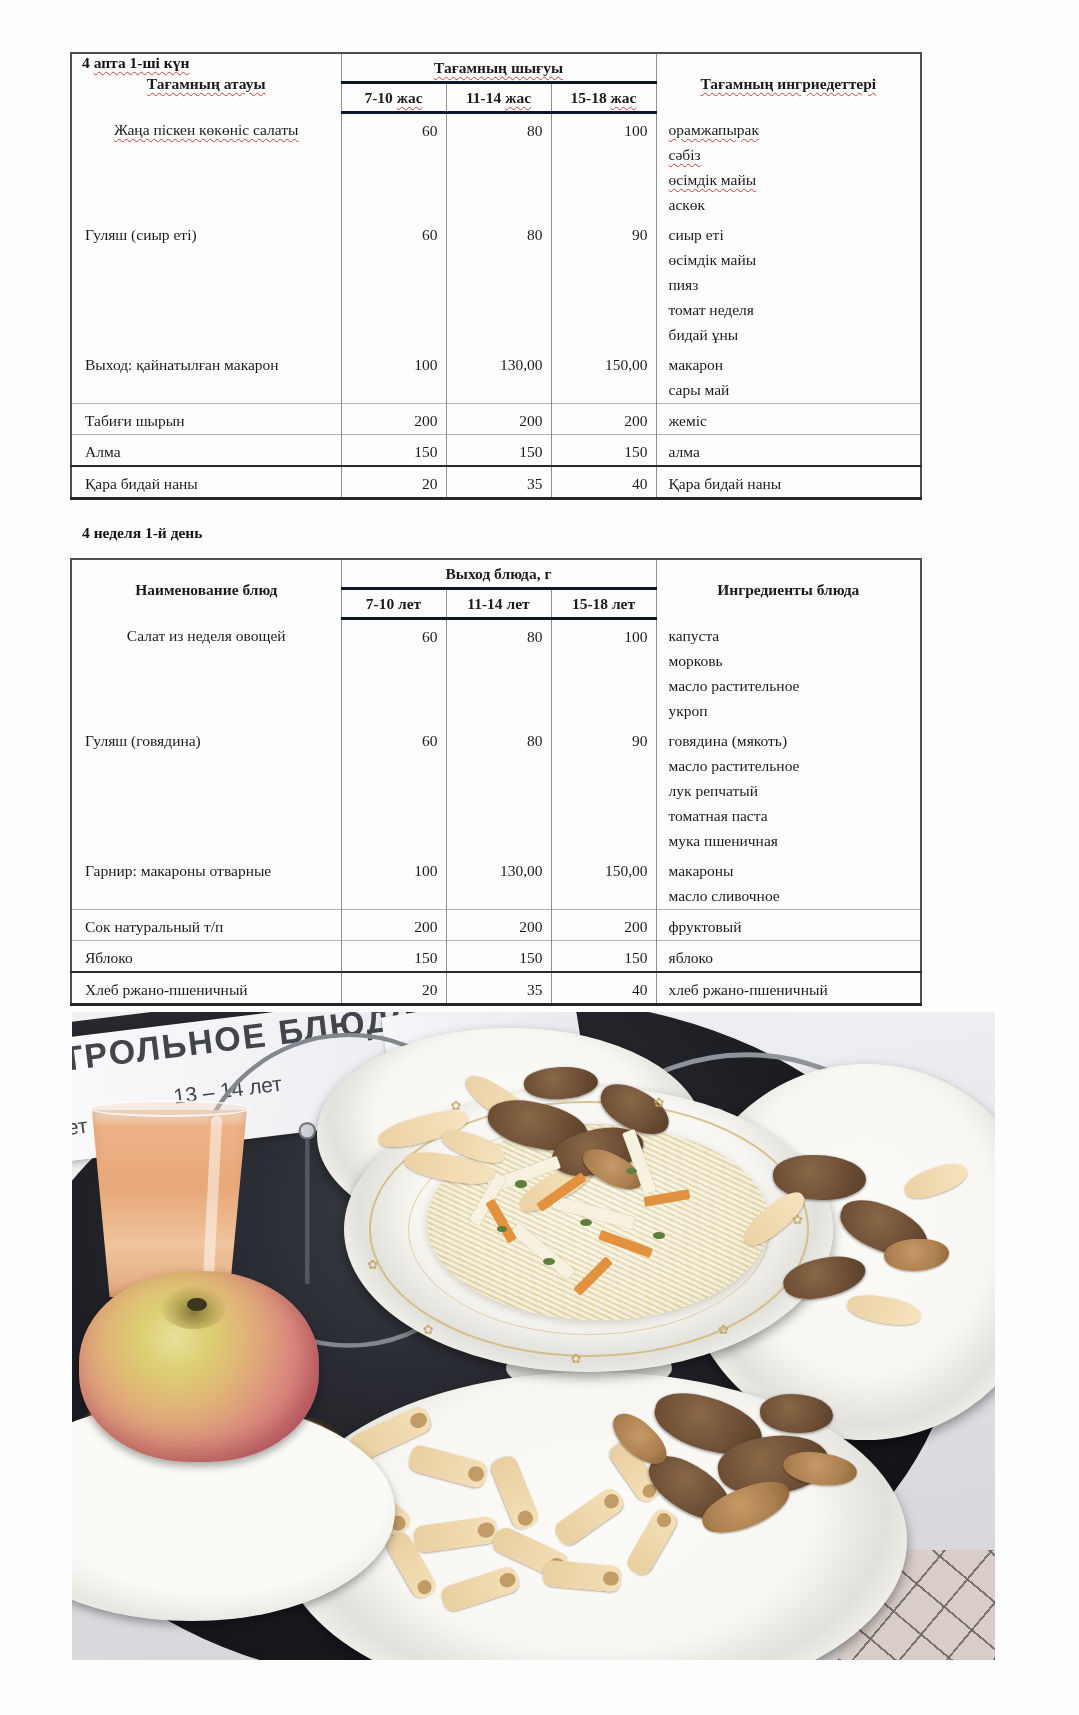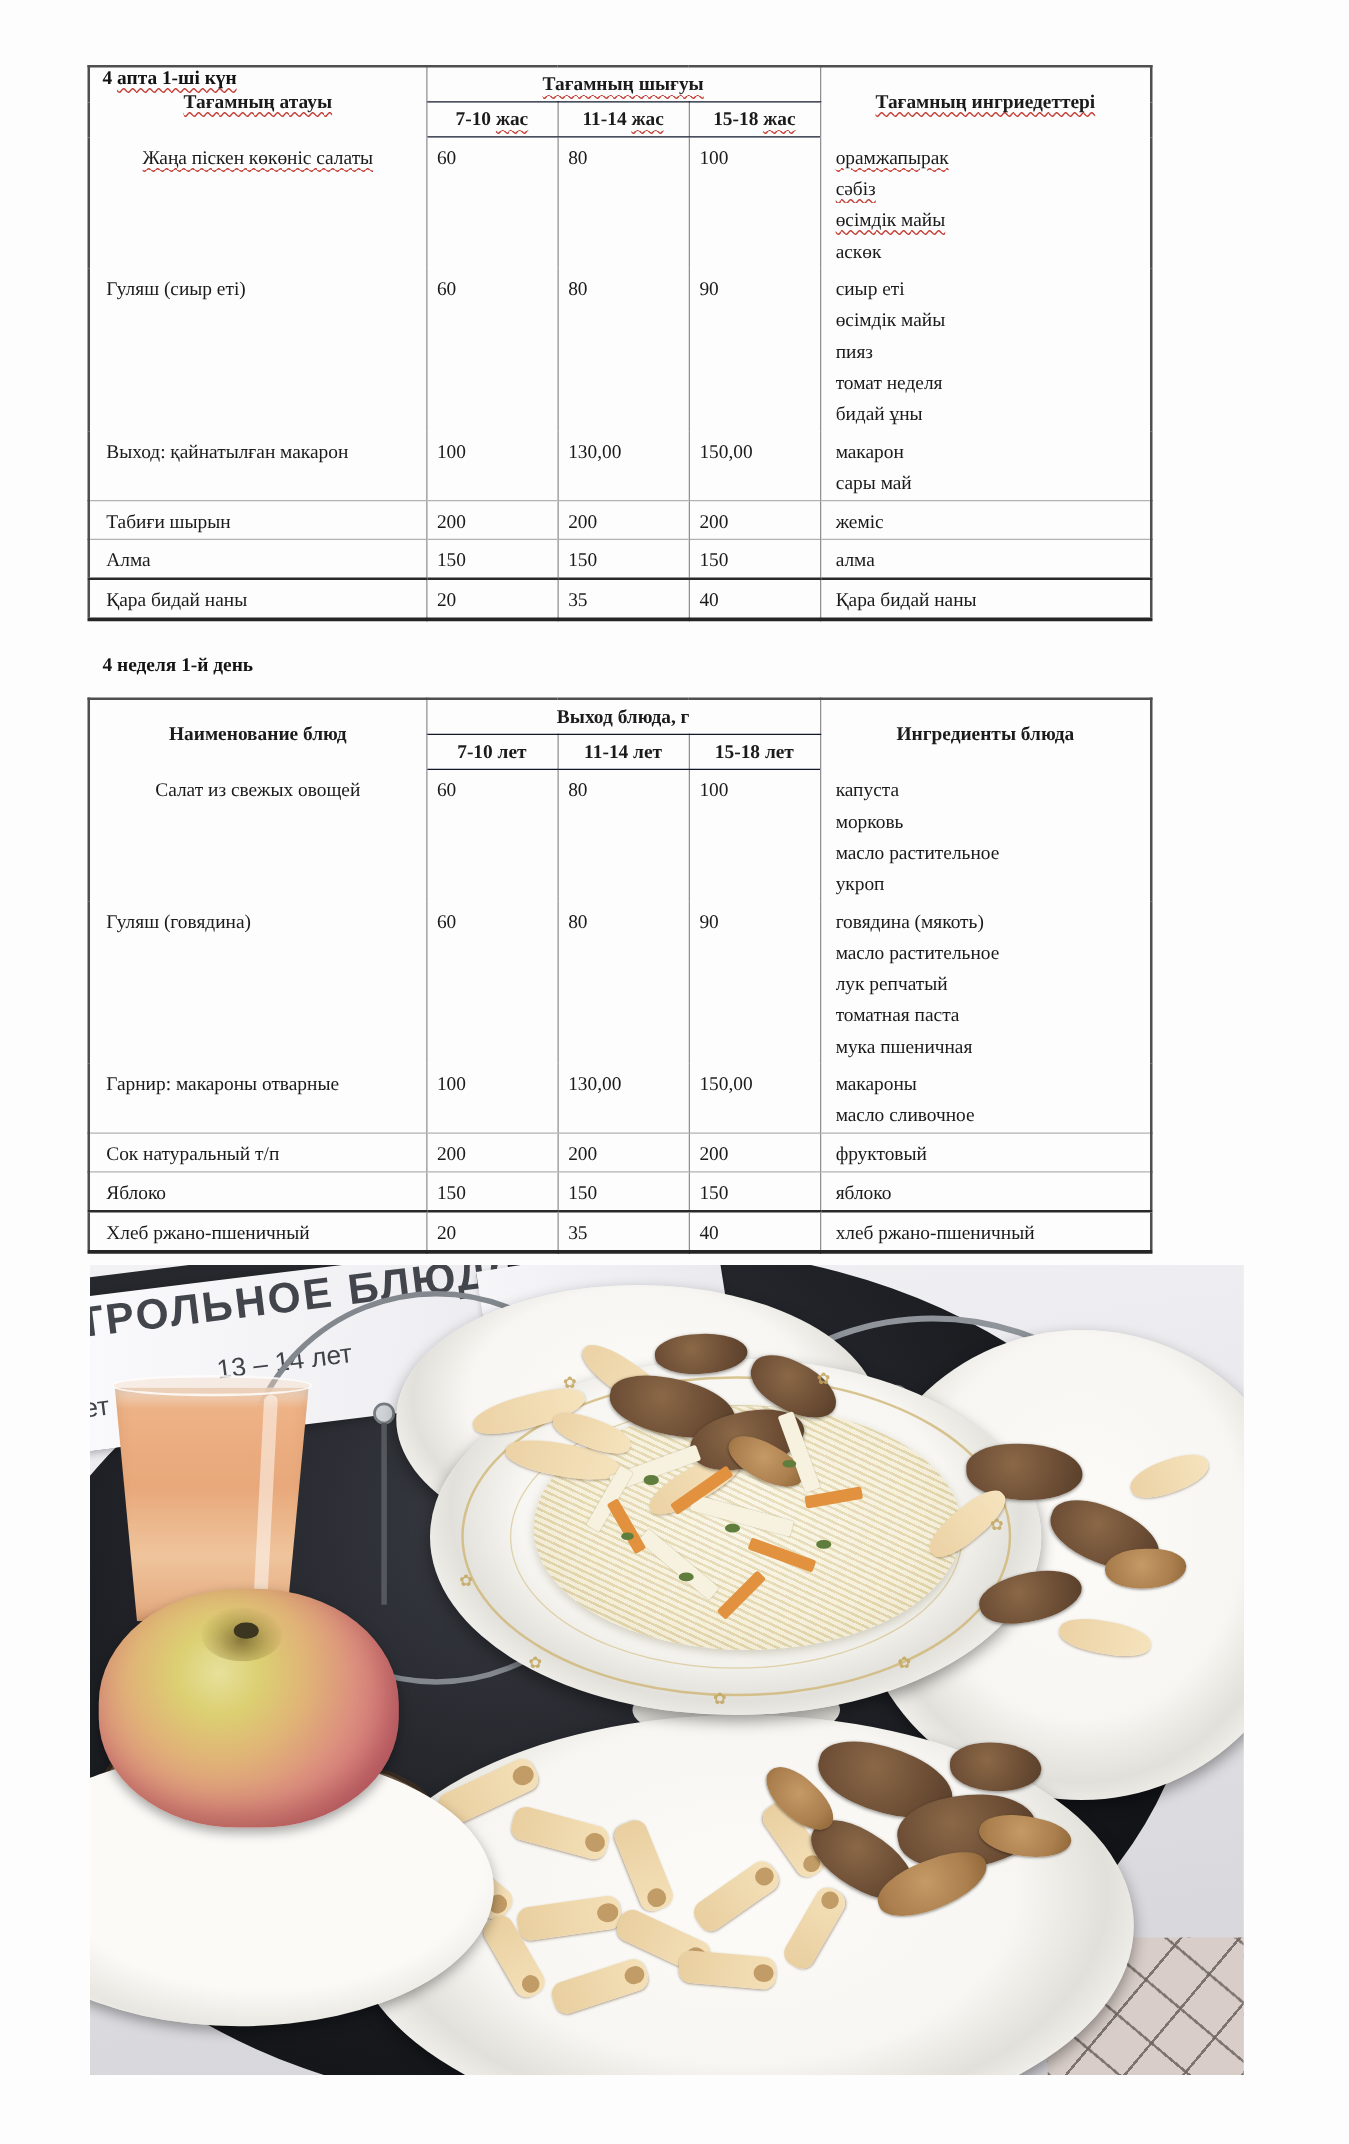--- a/index.html
+++ b/index.html
@@ -18,25 +18,25 @@
   
   table.menu { position:absolute; left:70px; width:850px; table-layout:fixed;
                border-collapse:collapse; font-size:15.5px; line-height:25px;
                border:2px solid #4f4f4f; border-bottom:3px solid #262626; }
   #table-kk { top:52px; }
   #table-ru { top:558px; }
   .menu th, .menu td { border-left:1px solid #909090; border-right:1px solid #909090;
                        vertical-align:top; font-weight:normal; }
   .menu th { font-weight:bold; text-align:center; padding:1px 4px; }
   .menu .dish-h, .menu .ing-h { vertical-align:middle; }
-  .menu .out-h, .menu .age-h { border-bottom:1px solid #0f172a; }
+  .menu .out-h, .menu .age-h { border-bottom:3px solid #0f172a; }
   .menu td { padding:4px 8px 1px 8px; }
   .menu td.dish { padding-left:13px; }
   .menu td.dish.ctr { text-align:center; padding-left:8px; }
-  .menu td.num { text-align:left; }
+  .menu td.num { text-align:right; }
   .menu td.ing { padding-left:12px; }
   .menu .ing-line { line-height:25px; min-height:25px; }
   .menu tr.sep-l > td { border-top:1px solid #b2b2b2; }
   .menu tr.sep-d > td { border-top:2px solid #2a2a2a;margin-left:24px; }
 
   
   .photo { position:absolute; left:72px; top:1012px; width:923px; height:648px; overflow:hidden;
            background:linear-gradient(172deg,#f2f2f5 0%,#e9e9ed 35%,#dedee2 65%,#d3d3d8 100%); }
   .photo .abs, .photo i { position:absolute; display:block; font-style:normal; }
 
@@ -233,21 +233,21 @@
           <th class="ing-h" rowspan="2"><span>Ингредиенты блюда</span></th>
         </tr>
         <tr>
           <th class="age-h">7-10 <span>лет</span></th>
           <th class="age-h">11-14 <span>лет</span></th>
           <th class="age-h">15-18 <span>лет</span></th>
         </tr>
       </thead>
       <tbody>
         <tr>
-          <td class="dish ctr"><span>Салат из свежых овощей</span></td>
+          <td class="dish ctr"><span>Салат из неделя овощей</span></td>
           <td class="num">60</td>
           <td class="num">80</td>
           <td class="num">100</td>
           <td class="ing">
             <div class="ing-line"><span>капуста</span></div>
             <div class="ing-line"><span>морковь</span></div>
             <div class="ing-line"><span>масло растительное</span></div>
             <div class="ing-line"><span>укроп</span></div>
           </td>
         </tr>

